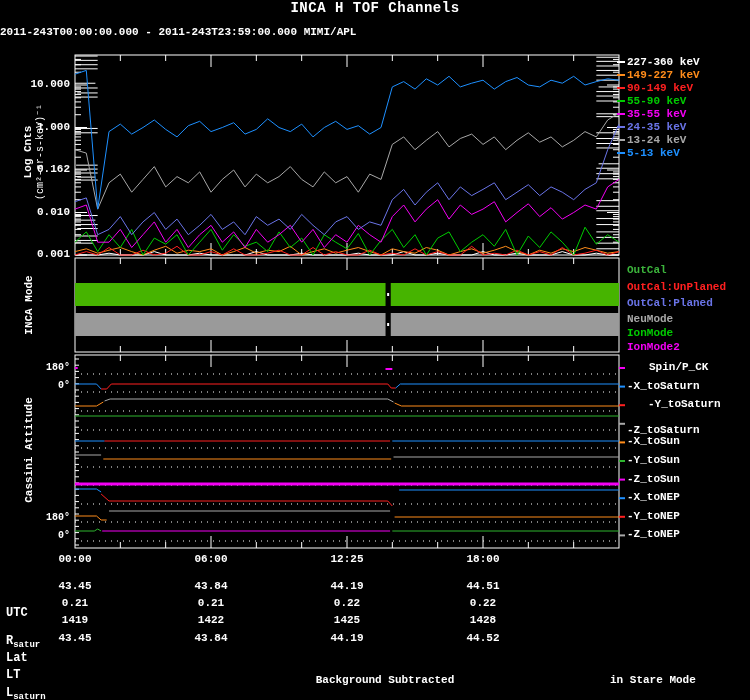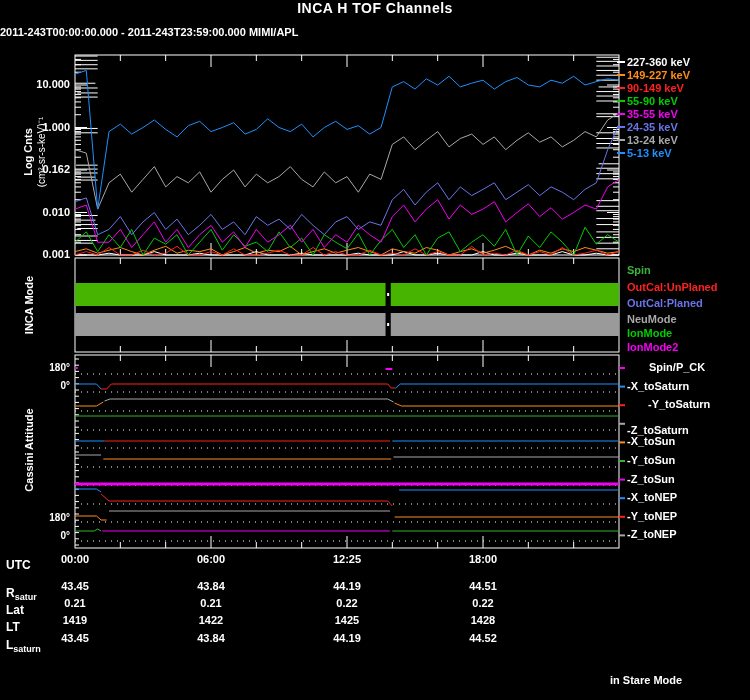--- a/index.html
+++ b/index.html
@@ -1,29 +1,29 @@
 <!DOCTYPE html>
 <html><head>
 <meta charset="utf-8">
 <style>
   html,body{margin:0;padding:0;background:#000;}
   #screen{position:relative;width:750px;height:700px;background:#000;overflow:hidden;
-          font-family:Liberation Sans, sans-serif;color:#fff;}
+          font-family:Liberation Mono, monospace;color:#fff;}
   #plot{position:absolute;left:0;top:0;}
   .abs{position:absolute;white-space:nowrap;}
   .title{font-size:14px;font-weight:bold;letter-spacing:0.5px;}
   .subtitle{font-size:11px;font-weight:bold;}
   .rot{transform:rotate(-90deg);transform-origin:center center;text-align:center;}
   .axlbl{font-size:11px;font-weight:bold;text-align:right;width:70px;}
   .anglbl{font-size:10px;font-weight:bold;text-align:right;width:70px;}
   .leg{font-size:11px;font-weight:bold;line-height:12px;}
   .legw{font-size:11px;font-weight:bold;color:#fff;}
   .tlab{font-size:11px;font-weight:bold;text-align:center;width:48px;}
   .cell{font-size:11px;font-weight:bold;text-align:center;width:60px;}
-  .rowlbl{font-size:12px;font-weight:bold;}
+  .rowlbl{font-size:12px;font-weight:bold;margin-top:48px;}
   .rowlbl sub{font-size:9px;font-weight:bold;}
   .foot{font-size:11px;font-weight:bold;}
   .ylab1{font-size:11px;font-weight:bold;}
   .ylab2{font-size:10px;font-weight:normal;}
 </style>
 </head>
 <body>
 
 <div id="screen">
 
@@ -355,21 +355,21 @@
       <div class="abs leg" style="color: rgb(255, 255, 255); left: 627px; top: 56px;">227-360 keV</div>
       <div class="abs leg" style="color: rgb(255, 140, 26); left: 627px; top: 69px;">149-227 keV</div>
       <div class="abs leg" style="color: rgb(255, 32, 32); left: 627px; top: 82px;">90-149 keV</div>
       <div class="abs leg" style="color: rgb(0, 204, 0); left: 627px; top: 95px;">55-90 keV</div>
       <div class="abs leg" style="color: rgb(244, 0, 244); left: 627px; top: 108px;">35-55 keV</div>
       <div class="abs leg" style="color: rgb(106, 116, 232); left: 627px; top: 121px;">24-35 keV</div>
       <div class="abs leg" style="color: rgb(168, 168, 168); left: 627px; top: 134px;">13-24 keV</div>
       <div class="abs leg" style="color: rgb(30, 144, 255); left: 627px; top: 147px;">5-13 keV</div>
     </div>
   <div id="mode-legend">
-      <div class="abs leg" style="color: rgb(60, 180, 60); left: 627px; top: 264px;">Spin</div>
+      <div class="abs leg" style="color: rgb(60, 180, 60); left: 627px; top: 264px;">OutCal</div>
       <div class="abs leg" style="color: rgb(255, 32, 32); left: 627px; top: 281px;">OutCal:UnPlaned</div>
       <div class="abs leg" style="color: rgb(106, 116, 232); left: 627px; top: 297px;">OutCal:Planed</div>
       <div class="abs leg" style="color: rgb(168, 168, 168); left: 627px; top: 313px;">NeuMode</div>
       <div class="abs leg" style="color: rgb(0, 204, 0); left: 627px; top: 327px;">IonMode</div>
       <div class="abs leg" style="color: rgb(244, 0, 244); left: 627px; top: 341px;">IonMode2</div>
     </div>
   <div id="attitude-legend">
       <div class="abs legw" style="left: 627px; top: 361px; margin-left: 22px;">Spin/P_CK</div>
       <div class="abs legw" style="left: 627px; top: 379.6px;">-X_toSaturn</div>
       <div class="abs legw" style="left: 648px; top: 398.2px;">-Y_toSaturn</div>
@@ -405,14 +405,15 @@
       <div class="abs cell" style="left: 317px; top: 614px;">1425</div>
       <div class="abs cell" style="left: 453px; top: 614px;">1428</div>
       <div class="abs rowlbl" style="left: 6px; top: 620px;"><span>LT</span></div>
       <div class="abs cell" style="left: 45px; top: 632px;">43.45</div>
       <div class="abs cell" style="left: 181px; top: 632px;">43.84</div>
       <div class="abs cell" style="left: 317px; top: 632px;">44.19</div>
       <div class="abs cell" style="left: 453px; top: 632px;">44.52</div>
       <div class="abs rowlbl" style="left: 6px; top: 638px;"><span>L</span><sub>saturn</sub></div>
     </div>
 
+  <div class="abs foot" style="left:275px;top:674px;width:220px;text-align:center;">Background Subtracted</div>
   <div class="abs foot" style="left:570px;top:674px;padding-left:40px;">in Stare Mode</div>
 </div>
 
 </body></html>

